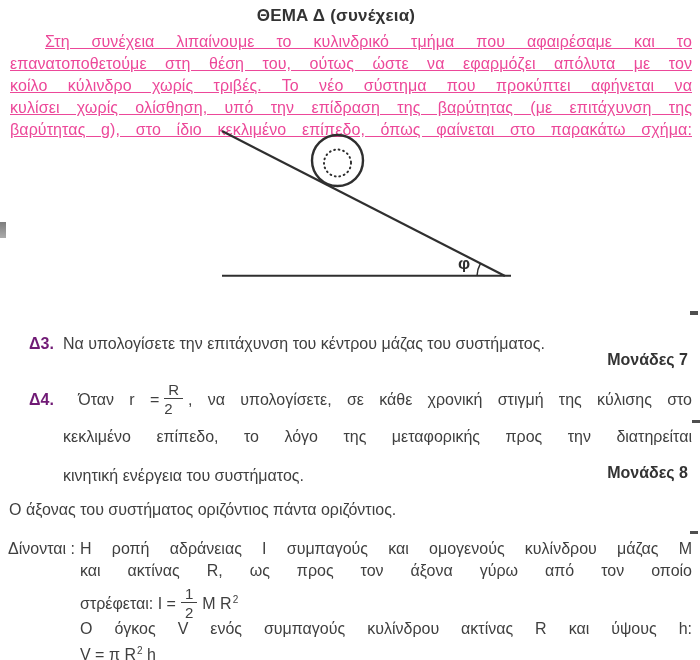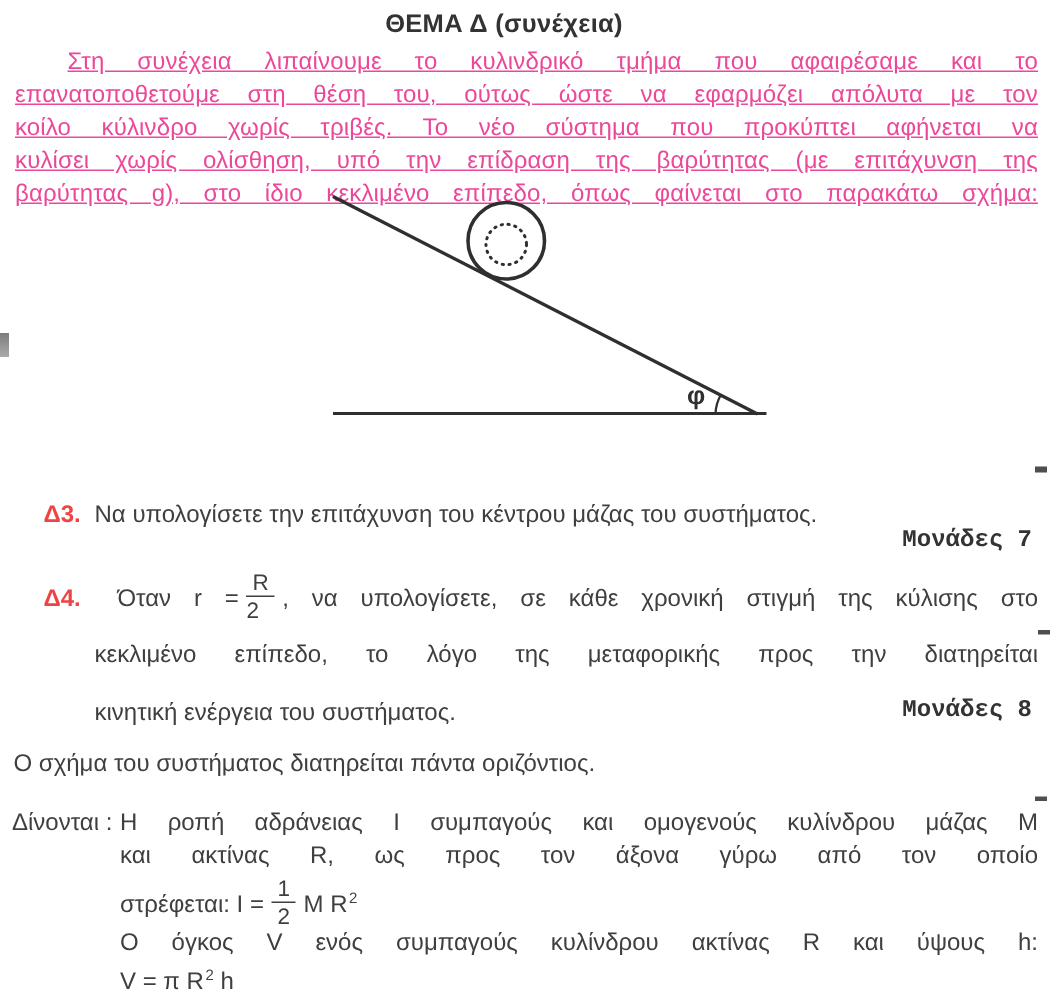--- a/index.html
+++ b/index.html
@@ -14,23 +14,23 @@
   .intro{top:31px;left:10px;width:682px;font-size:16px;color:#ec4899;text-decoration:underline;}
   .intro .ln{height:22px;line-height:22px;text-align:justify;text-align-last:justify;
              white-space:normal;letter-spacing:.1px;}
   .intro .ln.first{padding-left:35px;}
   .intro .ln.last{text-align-last:justify;}
 
   svg.diagram{top:0;left:0;width:700px;height:660px;pointer-events:none;}
 
   .q{font-size:16px;color:#3f3f3f;}
   .q3{top:334px;left:29px;width:663px;line-height:20px;}
-  .qlabel{display:inline-block;width:34px;font-weight:bold;color:#ef4444;}
+  .qlabel{display:inline-block;width:34px;font-weight:bold;color:#701a75;}
   .points{left:0;width:688px;text-align:right;font-weight:bold;color:#333;
-          font-size:16px;line-height:18px;font-family:Liberation Mono, monospace;}
+          font-size:16px;line-height:18px;}
   .pts7{top:351px;}
   .pts6{top:464px;}
 
   .q4{top:380px;left:29px;width:663px;}
   .q4 .l1{height:40px;line-height:40px;text-align:justify;text-align-last:justify;}
   .q4 .l2{margin-left:34px;margin-top:6px;height:22px;line-height:22px;
           text-align:justify;text-align-last:justify;}
   .q4 .l3{margin-left:34px;margin-top:17px;height:22px;line-height:22px;}
 
   .frac{display:inline-block;vertical-align:middle;text-align:center;
@@ -89,21 +89,21 @@
   <div class="abs q q4">
     <div class="l1">
       <span class="qlabel">Δ4.</span>
       <span>Όταν  r =</span><span class="frac"><span class="num">R</span><span class="den">2</span></span><span>,  να υπολογίσετε, σε κάθε χρονική στιγμή της κύλισης στο</span>
     </div>
     <div class="l2">κεκλιμένο επίπεδο, το λόγο της μεταφορικής προς την διατηρείται</div>
     <div class="l3">κινητική ενέργεια του συστήματος.</div>
   </div>
   <div class="abs points pts6">Μονάδες 8</div>
 
-  <div class="abs axis">Ο σχήμα του συστήματος διατηρείται πάντα οριζόντιος.</div>
+  <div class="abs axis">Ο άξονας του συστήματος οριζόντιος πάντα οριζόντιος.</div>
 
   <div class="abs given">
     <div class="glabel">Δίνονται :</div>
     <div class="gbody">
       <div class="g">Η ροπή αδράνειας Ι συμπαγούς και ομογενούς κυλίνδρου μάζας Μ</div>
       <div class="g">και ακτίνας R, ως προς τον άξονα γύρω από τον οποίο</div>
       <div class="gf1">
         <span>στρέφεται: Ι =</span><span class="frac"><span class="num">1</span><span class="den">2</span></span><span>M R</span><sup class="s2">2</sup>
       </div>
       <div class="g g4">Ο όγκος V ενός συμπαγούς κυλίνδρου ακτίνας R και ύψους h:</div>

